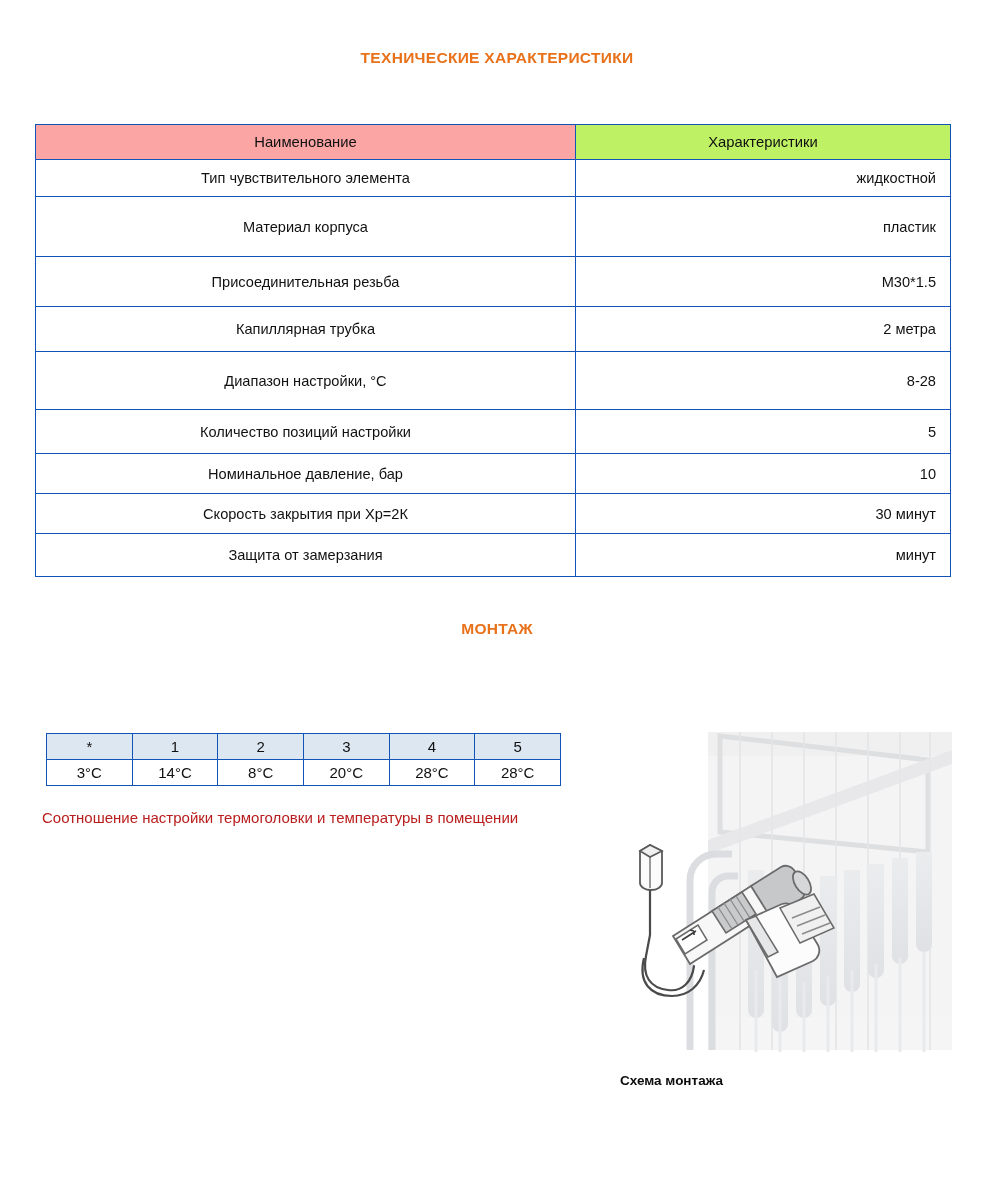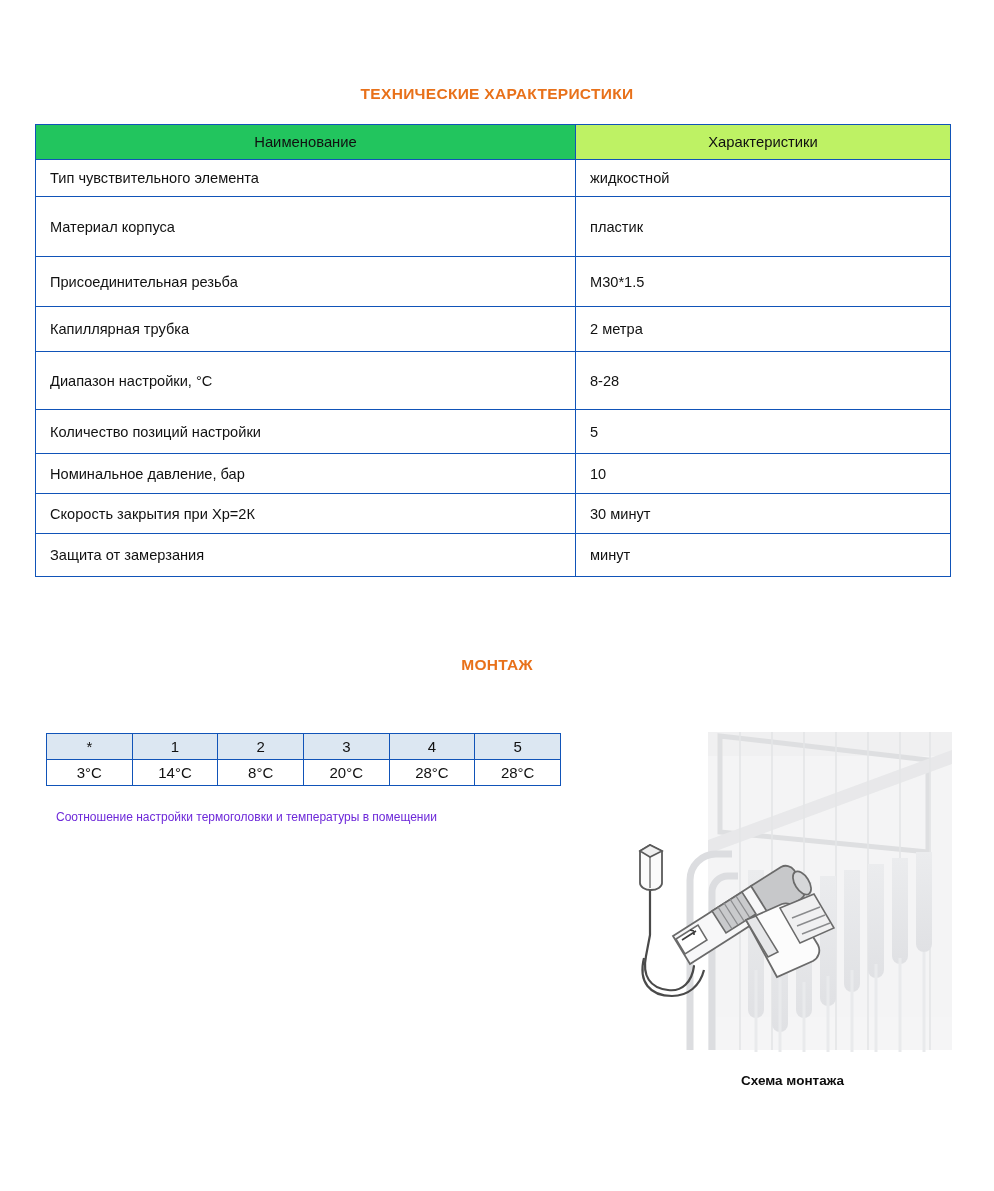--- a/index.html
+++ b/index.html
@@ -19,21 +19,20 @@
   
   .section-title {
     position: absolute;
     left: 0;
     width: 100%;
     text-align: center;
     font-weight: bold;
     font-size: 15.5px;
     letter-spacing: 0.3px;
     color: #E8711A;
-    margin-top: 36px;
   }
   #title-specs { top: 49px; }
   #title-mount { top: 620px; }
 
   
   .specs-table {
     position: absolute;
     left: 35px;
     top: 124px;
     width: 916px;
@@ -41,32 +40,32 @@
     table-layout: fixed;
   }
   .specs-table td, .specs-table th {
     border: 1px solid #1154B8;
     font-weight: normal;
     font-size: 14.6px;
     color: #111111;
     padding: 0 14px;
   }
   .specs-table thead th {
-    background: #22c55e;
+    background: #fca5a5;
     text-align: center;
     height: 34px;
     font-size: 14.8px;
     color: #101010;
   }
   .specs-table thead th.col-value { background: #bef264; }
   .specs-table td.col-name {
-    text-align: left;
+    text-align: center;
   }
   .specs-table td.col-value {
-    text-align: left;
+    text-align: right;
   }
 
   
   .temp-table {
     position: absolute;
     left: 46px;
     top: 733px;
     width: 515px;
     border-collapse: collapse;
     table-layout: fixed;
@@ -80,44 +79,44 @@
     height: 25px;
     line-height: 25px;
     padding: 0;
   }
   .temp-table th {
     background: #DCE7F2;
   }
 
   .temp-caption {
     position: absolute;
-    left: 56px;
+    left: 42px;
     top: 806px;
     width: 480px;
-    font-size: 12px;
+    font-size: 15px;
     line-height: 23px;
-    color: #6d28d9;
+    color: #b91c1c;
   }
 
   
   .illustration {
     position: absolute;
     left: 620px;
     top: 720px;
     width: 345px;
     height: 345px;
   }
   .illustration svg { display: block; }
 
   .illustration-caption {
     position: absolute;
     left: 620px;
     top: 1073px;
     width: 345px;
-    text-align: center;
+    text-align: left;
     font-size: 13.5px;
     font-weight: bold;
     color: #0d0d0d;
   }
 </style>
 </head>
 <body>
 
 <div id="title-specs" class="section-title">ТЕХНИЧЕСКИЕ ХАРАКТЕРИСТИКИ</div>
 

